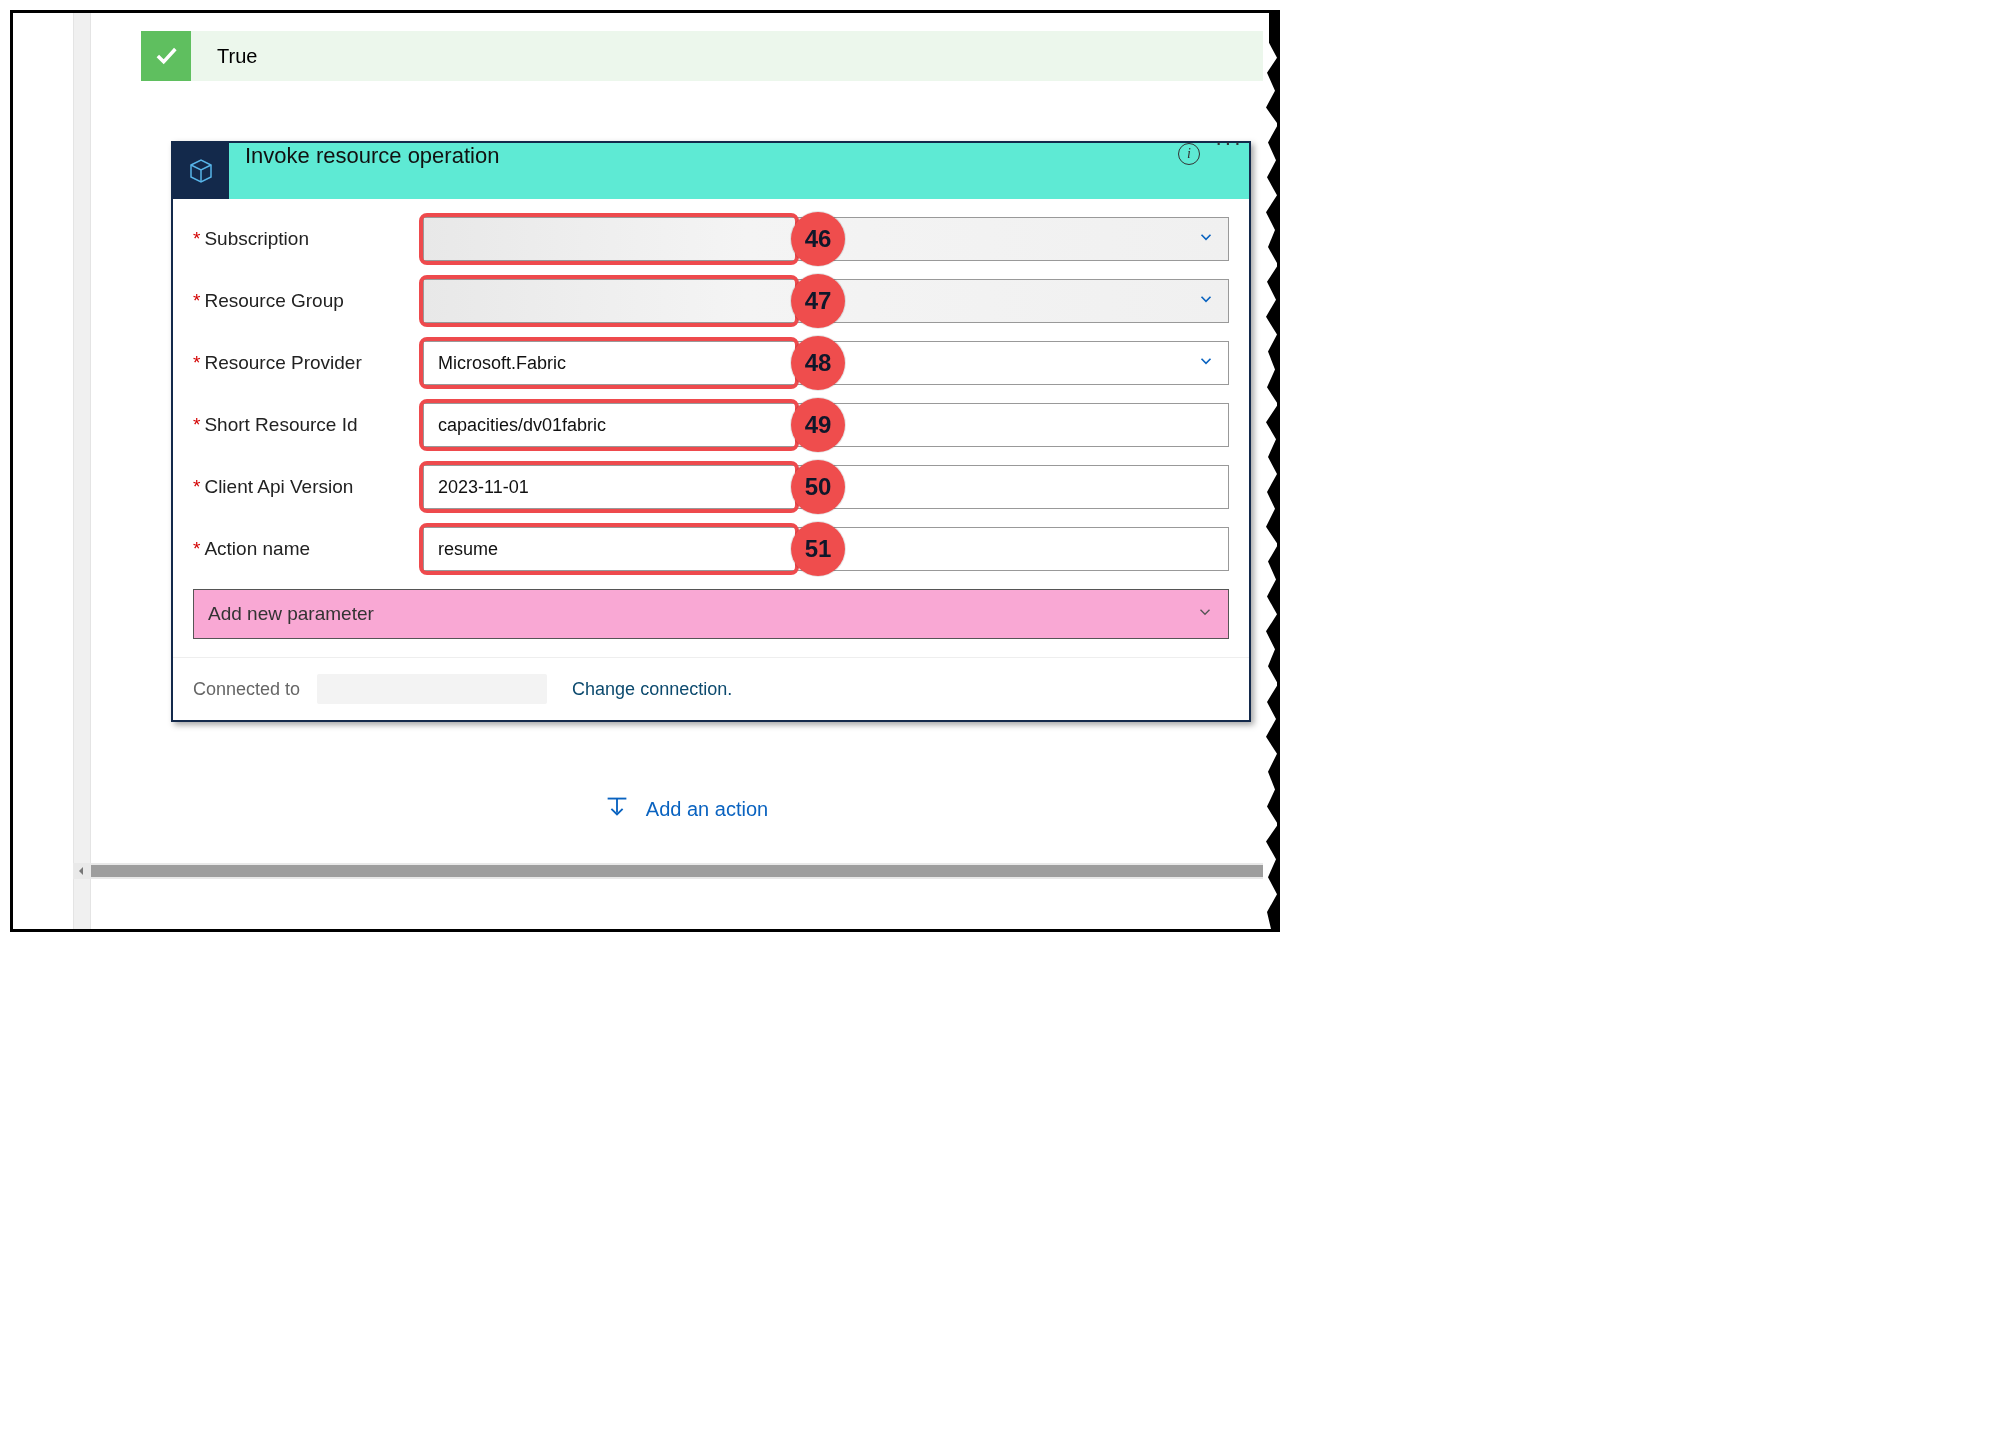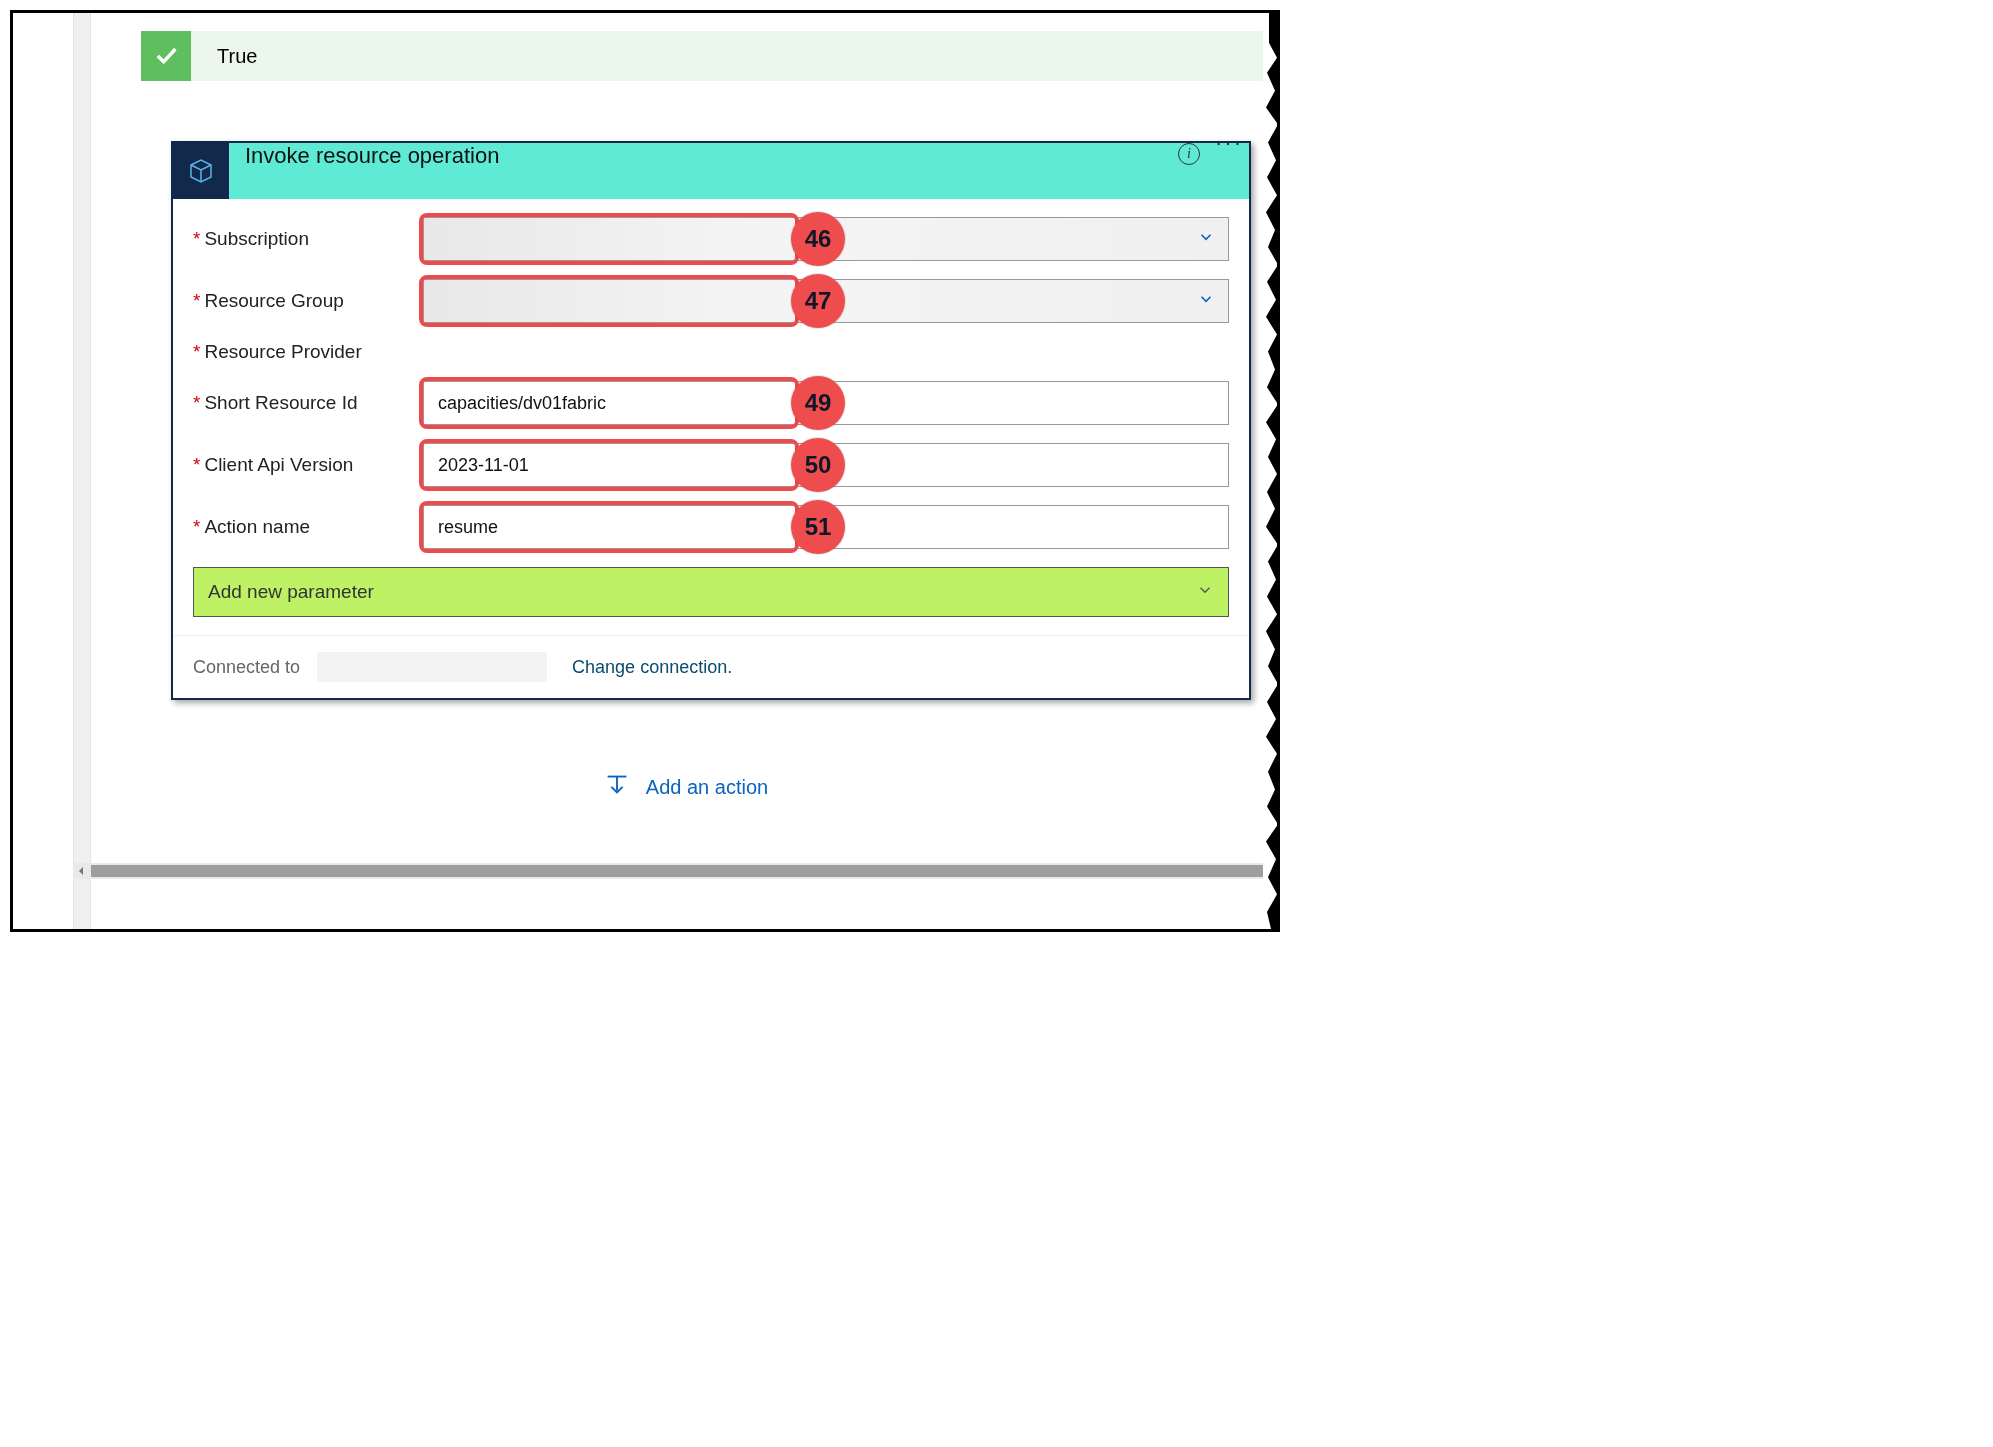--- a/index.html
+++ b/index.html
@@ -188,21 +188,21 @@
     box-shadow: 0 0 0 1px rgba(0,0,0,0.1);
   }
   
   .add-param {
     width: 100%;
     height: 50px;
     border: 1px solid #555;
     padding: 16px 14px;
     font-size: 19px;
     color: #333;
-    background: #bef264;
+    background: #f9a8d4;
     display: flex;
     align-items: center;
     justify-content: space-between;
     cursor: pointer;
     margin-top: 6px;
   }
   .add-param .chev-down svg { width: 18px; height: 18px; }
   
   .connected-row {
     display: flex;
@@ -352,20 +352,30 @@
                   </svg>
               </span>
               <div class="callout">47</div>
             </div>
           </div>
 
           <div class="form-row">
             <div class="label-cell">
               <span class="req">*</span>
                 <span>Resource Provider</span>
+            </div>
+            <div class="field-wrap">
+              <div class="red-highlight"></div>
+              <input class="field-input" value="Microsoft.Fabric" style="">
+              <span class="chevron">
+                <svg viewBox="0 0 24 24">
+                    <path fill="none" stroke="#0a63c0" stroke-width="2.2" d="M6 9l6 6 6-6"></path>
+                  </svg>
+              </span>
+              <div class="callout">48</div>
             </div>
           </div>
 
           <div class="form-row">
             <div class="label-cell">
               <span class="req">*</span>
                 <span>Short Resource Id</span>
             </div>
             <div class="field-wrap">
               <div class="red-highlight"></div>

